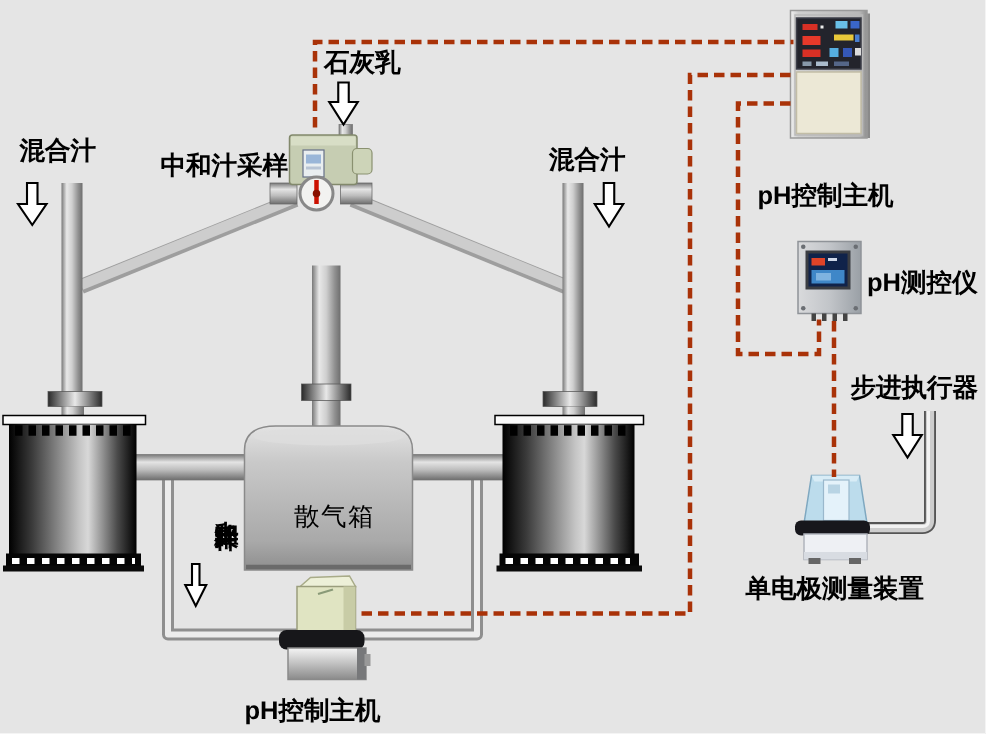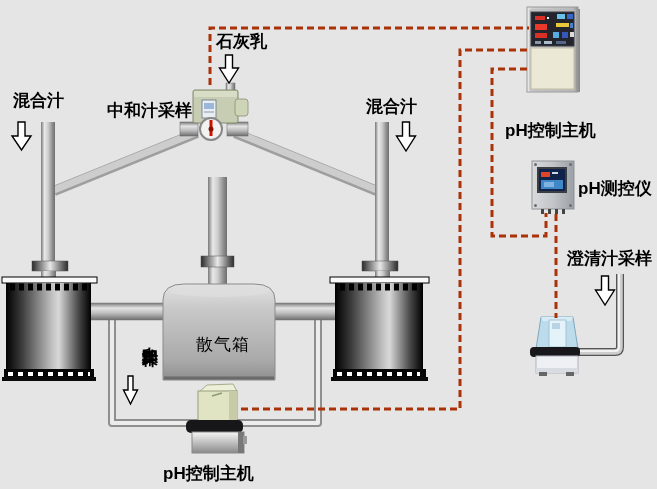--- a/index.html
+++ b/index.html
@@ -230,17 +230,18 @@
     <path d="M128,376 L133,376 L133,390 L137.5,390 L130.5,404 L123.5,390 L128,390 Z"></path>
   </g>
 </svg>
 
   <div class="lbl" style="left:216px;top:33px;">石灰乳</div>
   <div class="lbl" style="left:13px;top:92px;">混合汁</div>
   <div class="lbl" style="left:107px;top:102px;">中和汁采样</div>
   <div class="lbl" style="left:366px;top:98px;">混合汁</div>
   <div class="lbl" style="left:505px;top:101px;margin-top:21px;">pH控制主机</div>
   <div class="lbl" style="left:578px;top:180px;">pH测控仪</div>
-  <div class="lbl" style="left:567px;top:250px;">澄清汁采样</div>
+  <div class="lbl" style="left:567px;top:250px;">步进执行器</div>
   <div class="lbl plain" style="left:196px;top:319px;">散气箱</div>
   <div class="lbl vert" style="left:142px;top:334px;">中和汁采样</div>
   <div class="lbl" style="left:163px;top:465px;">pH控制主机</div>
+  <div class="lbl" style="left:497px;top:384px;">单电极测量装置</div>
 </div>
 
 </body></html>

